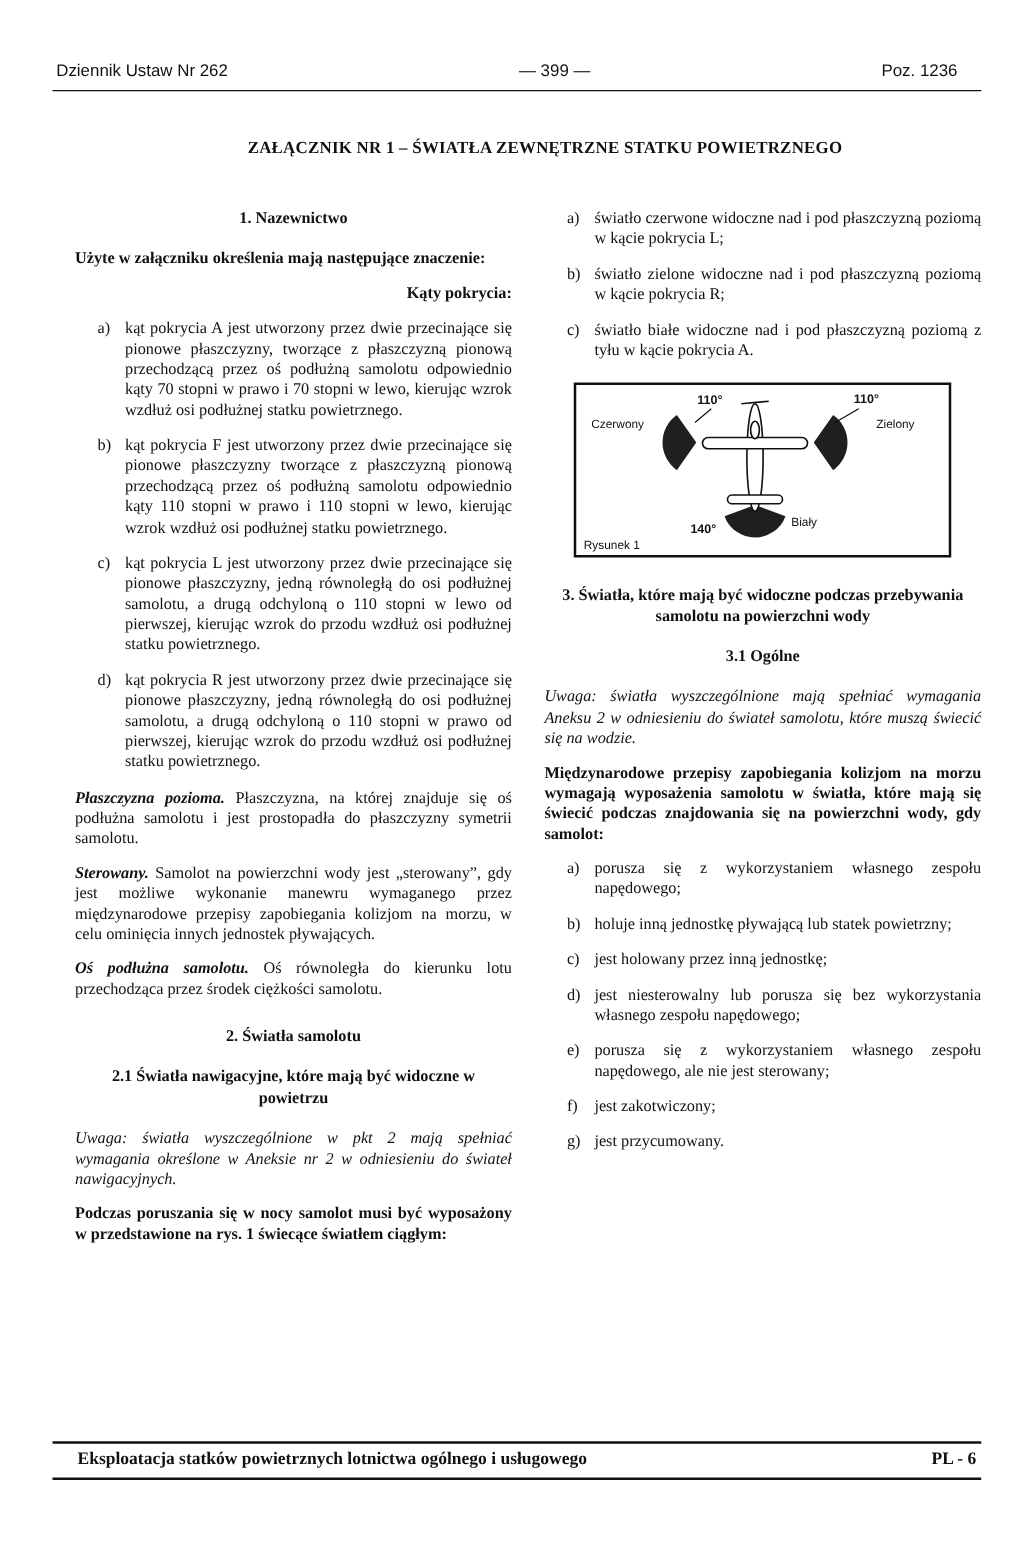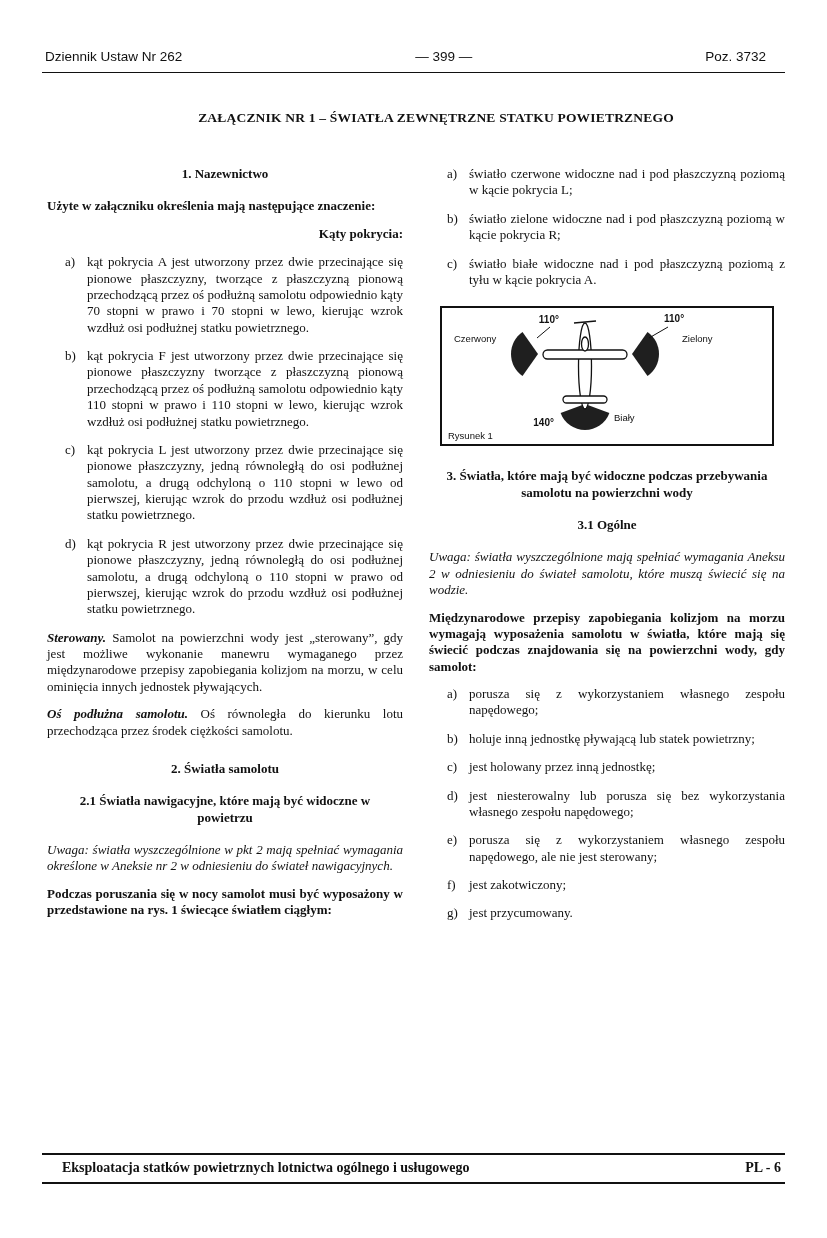--- a/index.html
+++ b/index.html
@@ -32,21 +32,21 @@
     text-align: center;
     font-weight: bold;
     font-size: 13.5px;
     letter-spacing: 0.2px;
     margin-top: 36px;
     margin-left: 45px;
   }
   .columns {
     display: flex;
     gap: 26px;
-    margin: 26px 42px 0 47px;
+    margin: 26px 42px 0 60px;
   }
   .col { flex: 1; min-width: 0; }
   .col-right { padding-top: 14px; }
   .sec-heading {
     text-align: center;
     font-weight: bold;
     font-size: 13px;
     margin: 14px 0 16px 0;
   }
   .sec-heading.tight { margin-top: 22px; }
@@ -71,21 +71,21 @@
     margin-bottom: 11px;
   }
   .def .term { font-weight: bold; font-style: italic; }
   .li {
     display: flex;
     margin: 0 0 12px 18px;
   }
   .li-label { flex: 0 0 22px; }
   .li-text { flex: 1; text-align: justify; }
   figure.light-figure {
-    width: 334px;
+    width: 302px;
     margin: 18px auto 22px auto;
     border: 2px solid #111;
     background: #fff;
   }
   figure.light-figure svg { display: block; }
   .fig-label {
     font-family: "Liberation Sans", sans-serif;
     font-size: 9.5px;
     fill: #111;
   }
@@ -112,21 +112,21 @@
   }
 </style>
 </head>
 <body>
 
 <div class="page">
 
   <header class="page-header">
     <span>Dziennik Ustaw Nr 262</span>
     <span>— 399 —</span>
-    <span>Poz. 3732</span>
+    <span>Poz. 1236</span>
   </header>
   <div class="header-rule"></div>
 
   <h1 class="doc-title">ZAŁĄCZNIK NR 1 – ŚWIATŁA ZEWNĘTRZNE STATKU POWIETRZNEGO</h1>
 
   <div class="columns">
 
     <div class="col col-left">
       <h2 class="sec-heading">1. Nazewnictwo</h2>
 
@@ -144,20 +144,24 @@
       </div>
       <div class="li">
         <span class="li-label">c)</span>
         <span class="li-text">kąt pokrycia L jest utworzony przez dwie przecinające się pionowe płaszczyzny, jedną równoległą do osi podłużnej samolotu, a drugą odchyloną o 110 stopni w lewo od pierwszej, kierując wzrok do przodu wzdłuż osi podłużnej statku powietrznego.</span>
       </div>
       <div class="li">
         <span class="li-label">d)</span>
         <span class="li-text">kąt pokrycia R jest utworzony przez dwie przecinające się pionowe płaszczyzny, jedną równoległą do osi podłużnej samolotu, a drugą odchyloną o 110 stopni w prawo od pierwszej, kierując wzrok do przodu wzdłuż osi podłużnej statku powietrznego.</span>
       </div>
 
+      <p class="def">
+        <span class="term">Płaszczyzna pozioma.</span>
+        <span>Płaszczyzna, na której znajduje się oś podłużna samolotu i jest prostopadła do płaszczyzny symetrii samolotu.</span>
+      </p>
       <p class="def">
         <span class="term">Sterowany.</span>
         <span>Samolot na powierzchni wody jest „sterowany”, gdy jest możliwe wykonanie manewru wymaganego przez międzynarodowe przepisy zapobiegania kolizjom na morzu, w celu ominięcia innych jednostek pływających.</span>
       </p>
       <p class="def">
         <span class="term">Oś podłużna samolotu.</span>
         <span>Oś równoległa do kierunku lotu przechodząca przez środek ciężkości samolotu.</span>
       </p>
 
       <h2 class="sec-heading tight">2. Światła samolotu</h2>

